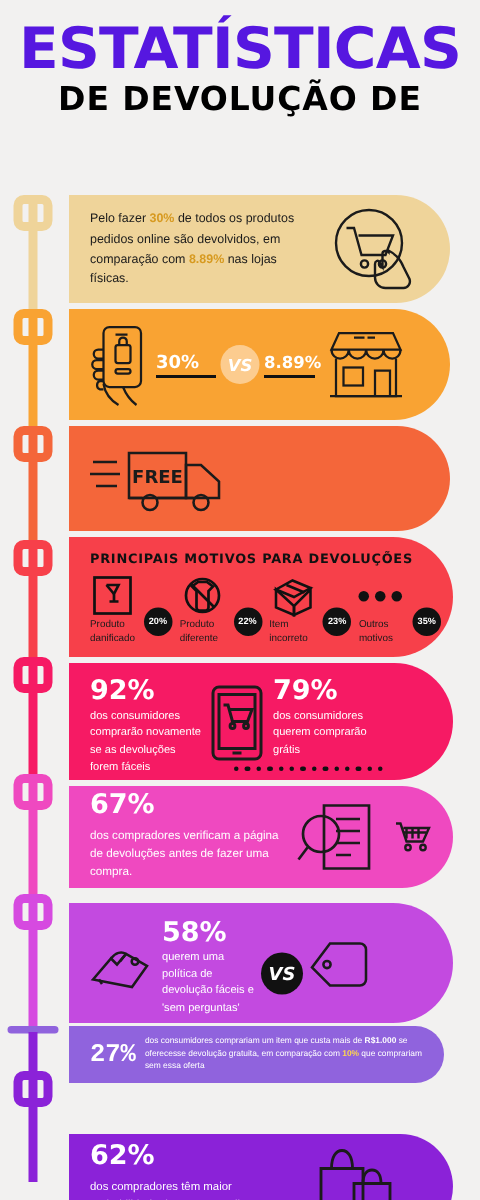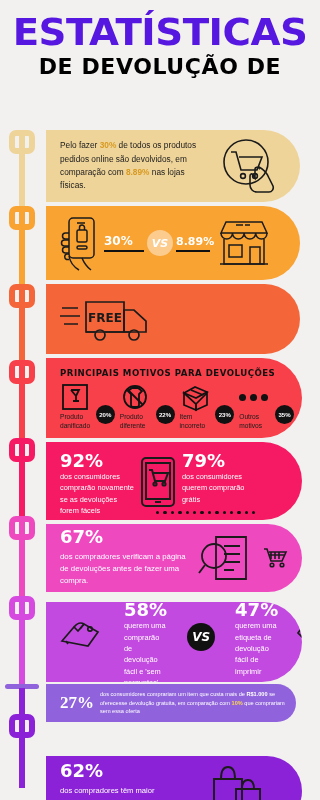--- a/index.html
+++ b/index.html
@@ -383,54 +383,50 @@
           <path d="M2 3 h3 l4 12 h11 l4 -9 H7"></path>
           <circle cx="10" cy="19" r="1.8"></circle>
             <circle cx="20" cy="19" r="1.8"></circle>
           <path d="M9 6 v7 M13 6 v7 M17 6 v7 M7 9 h15"></path>
         </svg>
       </div>
     </div>
   </div>
 
   <div class="card" style="top:602px;width:256px;height:80px;background:#c34ae0;">
-    <div class="card-inner" style="align-items:flex-start;padding-top:6px;gap:18px;">
+    <div class="card-inner" style="align-items:flex-start;padding-top:6px;gap:2px;">
       <div style="flex:0 0 auto;margin-top:14px;">
         <svg width="44" height="40" viewBox="0 0 44 40" fill="none" stroke="#1b1b1b" stroke-width="1.7">
           <path d="M2 26 L14 12 l4 4 6 -7 14 8 -10 14z"></path>
           <path d="M14 12 c3 -4 7 -5 10 -3"></path>
           <circle cx="30" cy="14" r="2.2"></circle>
           <path d="M6 26 l2 3"></path>
           <path d="M24 9 l-4 5"></path>
         </svg>
       </div>
       <div style="width:62px;margin-left:2px;">
         <div class="bignum">58%</div>
-        <div class="whitetext">querem uma comprarão de devolução fácil e 'sem perguntas'</div>
+        <div class="whitetext">querem uma política de devolução fáceis e 'sem perguntas'</div>
       </div>
       <div class="vs" style="width:28px;height:28px;background:#111;color:#fff;font-size:12px;margin:22px 2px 0 2px;">
         <span>VS</span>
-      </div>
-      <div style="width:62px;">
-        <div class="bignum">47%</div>
-        <div class="whitetext">querem uma etiqueta de devolução fácil de imprimir</div>
       </div>
       <div style="flex:0 0 auto;margin-top:14px;">
         <svg width="40" height="42" viewBox="0 0 40 42" fill="none" stroke="#1b1b1b" stroke-width="1.7">
           <path d="M14 2 h20 a4 4 0 0 1 4 4 v20 a4 4 0 0 1 -4 4 H14 L2 18z"></path>
           <circle cx="12" cy="16" r="2.4"></circle>
           <path d="M20 2 v-0"></path>
         </svg>
       </div>
     </div>
   </div>
 
   <div class="card" style="top:684px;width:250px;height:38px;background:#9063dd;border-radius:0 24px 24px 0;">
     <div class="card-inner" style="gap:6px;">
-      <div style="font-size:17px;font-weight:800;color:#fff;font-family:Liberation Serif, serif;flex:0 0 auto;">27%</div>
+      <div style="font-size:17px;font-weight:800;color:#fff;font-family:Liberation Mono, monospace;flex:0 0 auto;">27%</div>
       <div style="font-size:5.6px;line-height:1.55;color:#fff;">
         <span>dos consumidores comprariam um item que custa mais de </span><span style="font-weight:800;">R$1.000</span><span> se oferecesse devolução gratuita, em comparação com </span><span style="font-weight:800;color:#ffd84d;">10%</span><span> que comprariam sem essa oferta</span>
       </div>
     </div>
   </div>
 
   <div class="card" style="top:756px;width:256px;height:70px;background:#8b22d8;">
     <div class="card-inner">
       <div style="width:140px;">
         <div class="bignum">62%</div>

